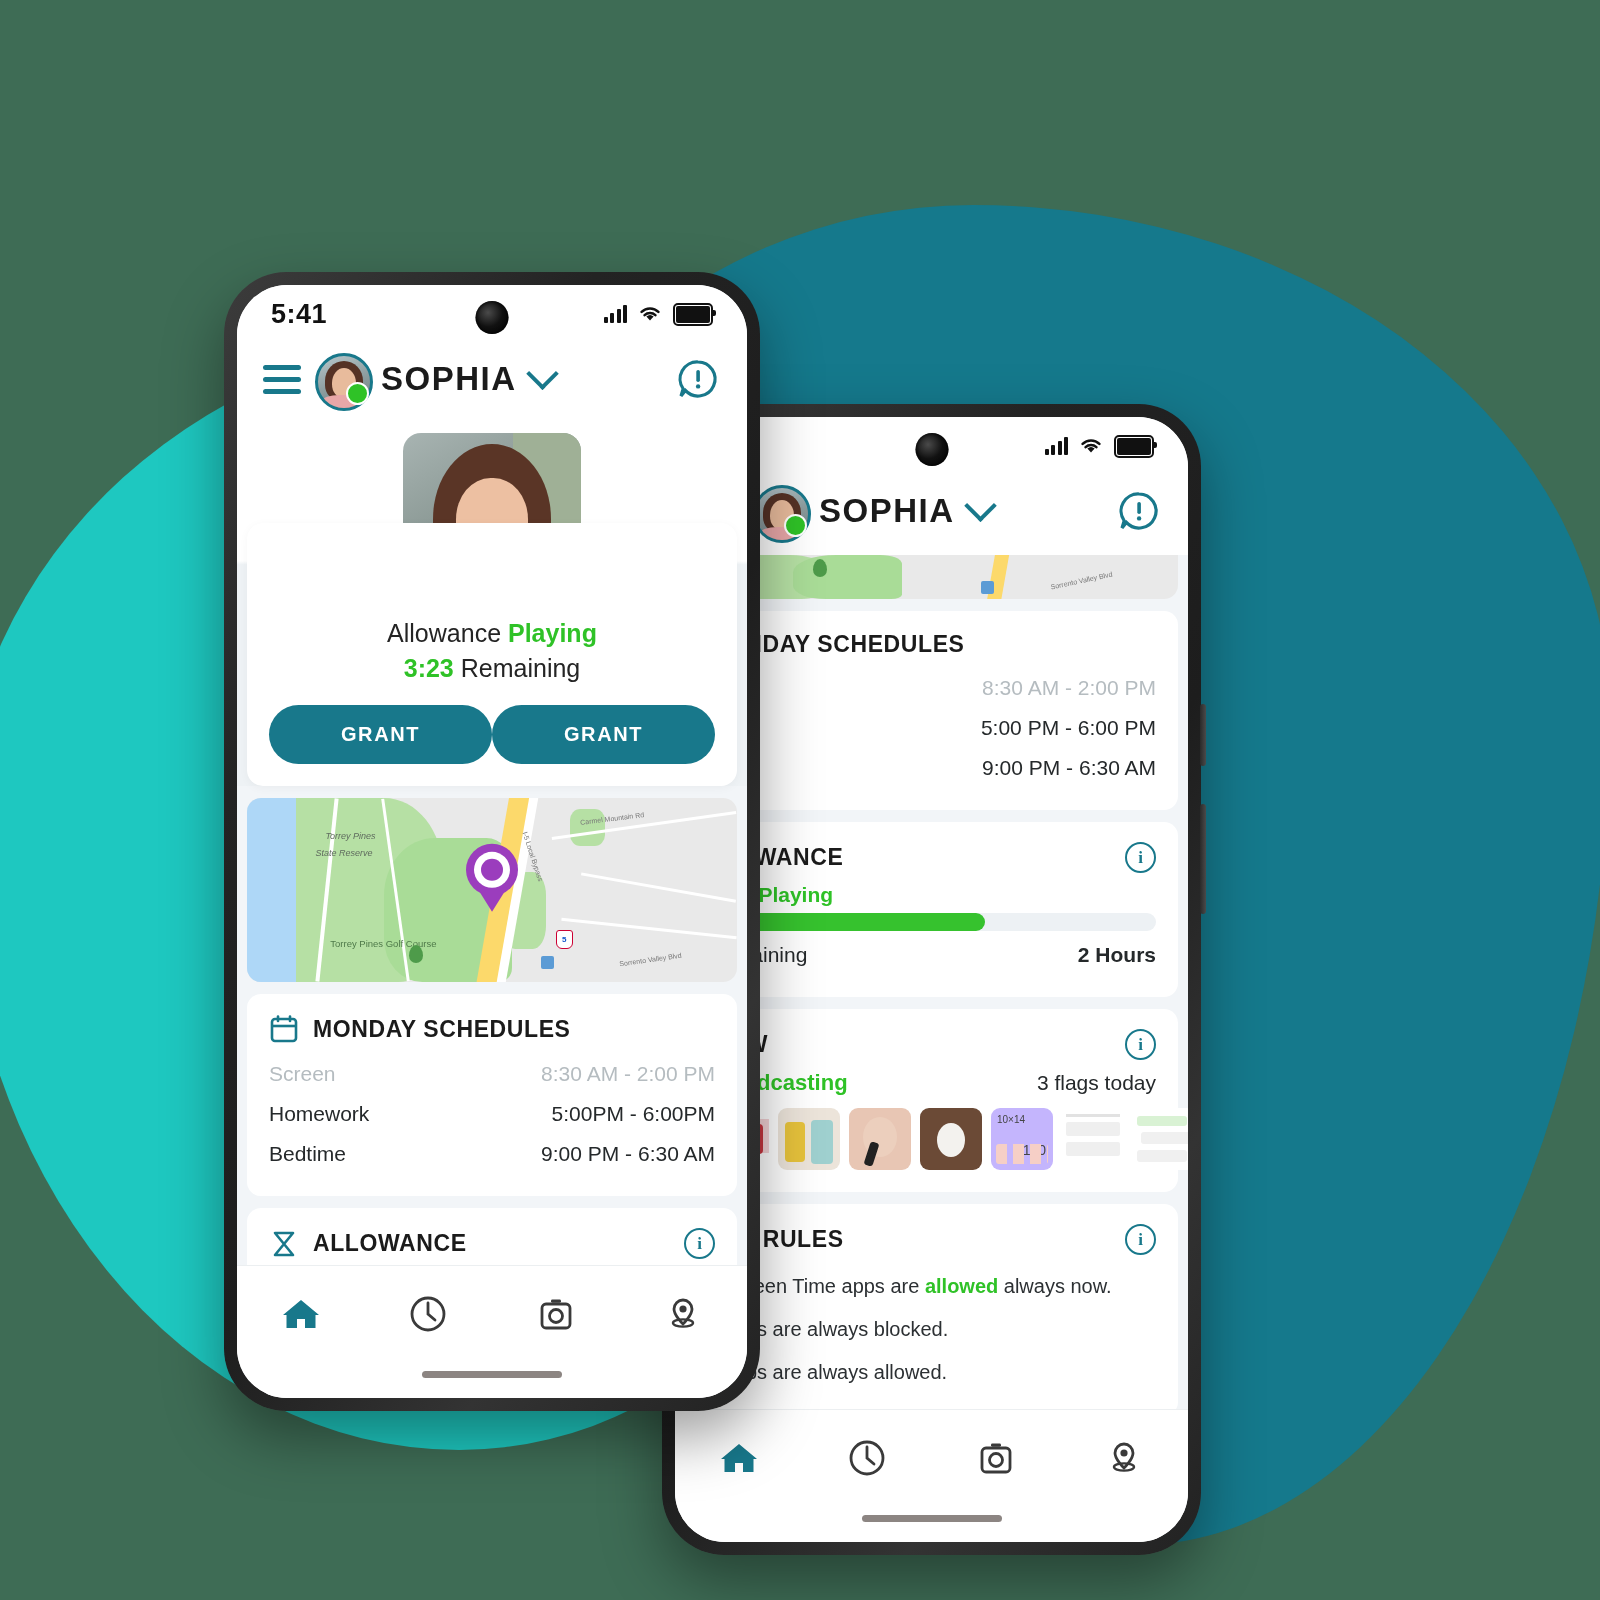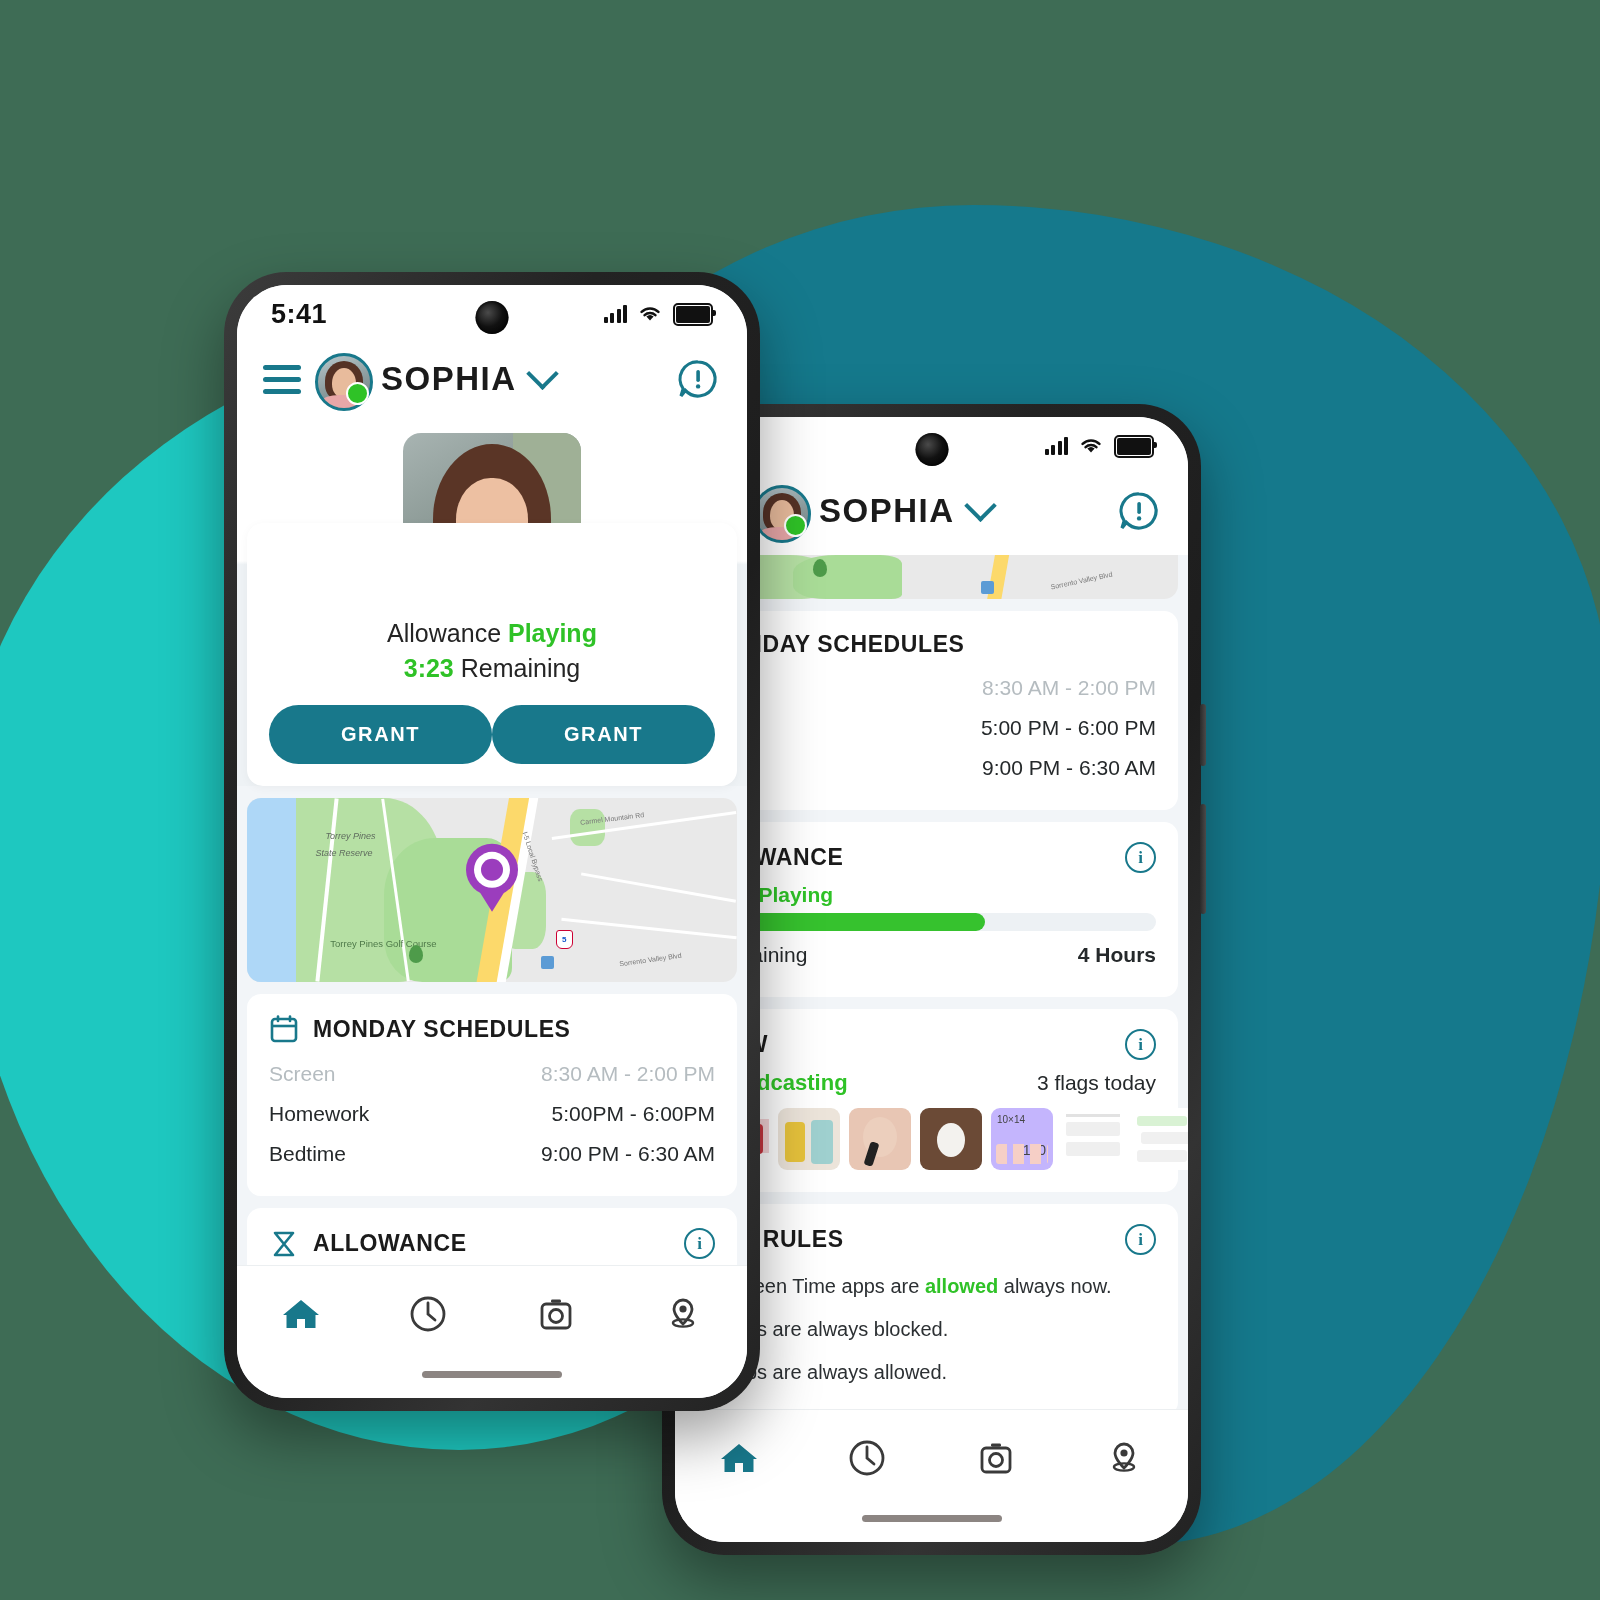--- a/index.html
+++ b/index.html
@@ -270,21 +270,21 @@
       </div>
       <div style="font-size:21px;color:#25292b;margin-bottom:2px;">
         <span>ance</span>
         <span class="green">Playing</span>
       </div>
       <div class="progress-track">
         <div class="progress-fill" id="bp-fill" style="width: 62%;"></div>
       </div>
       <div class="row">
         <span>Remaining</span>
-        <span style="font-weight:700">4 Hours</span>
+        <span style="font-weight:700">2 Hours</span>
       </div>
     </div>
 
     <div class="sect">
       <div class="sect-head">
         <div class="sect-title">VIEW</div>
         <div class="info-i">i</div>
       </div>
       <div style="display:flex;justify-content:space-between;align-items:center;">
         <span class="green" style="font-size:22px;">Broadcasting</span>

